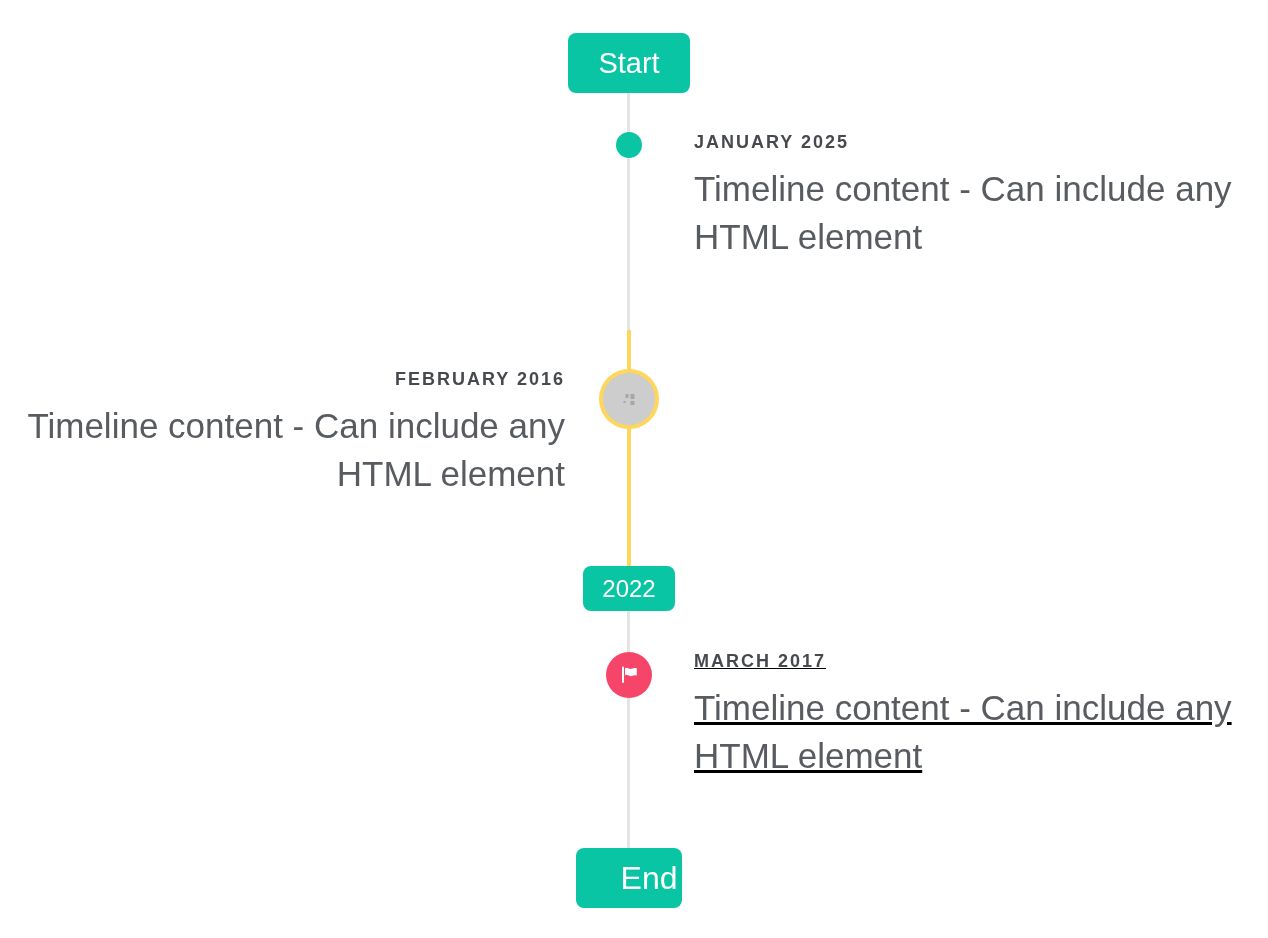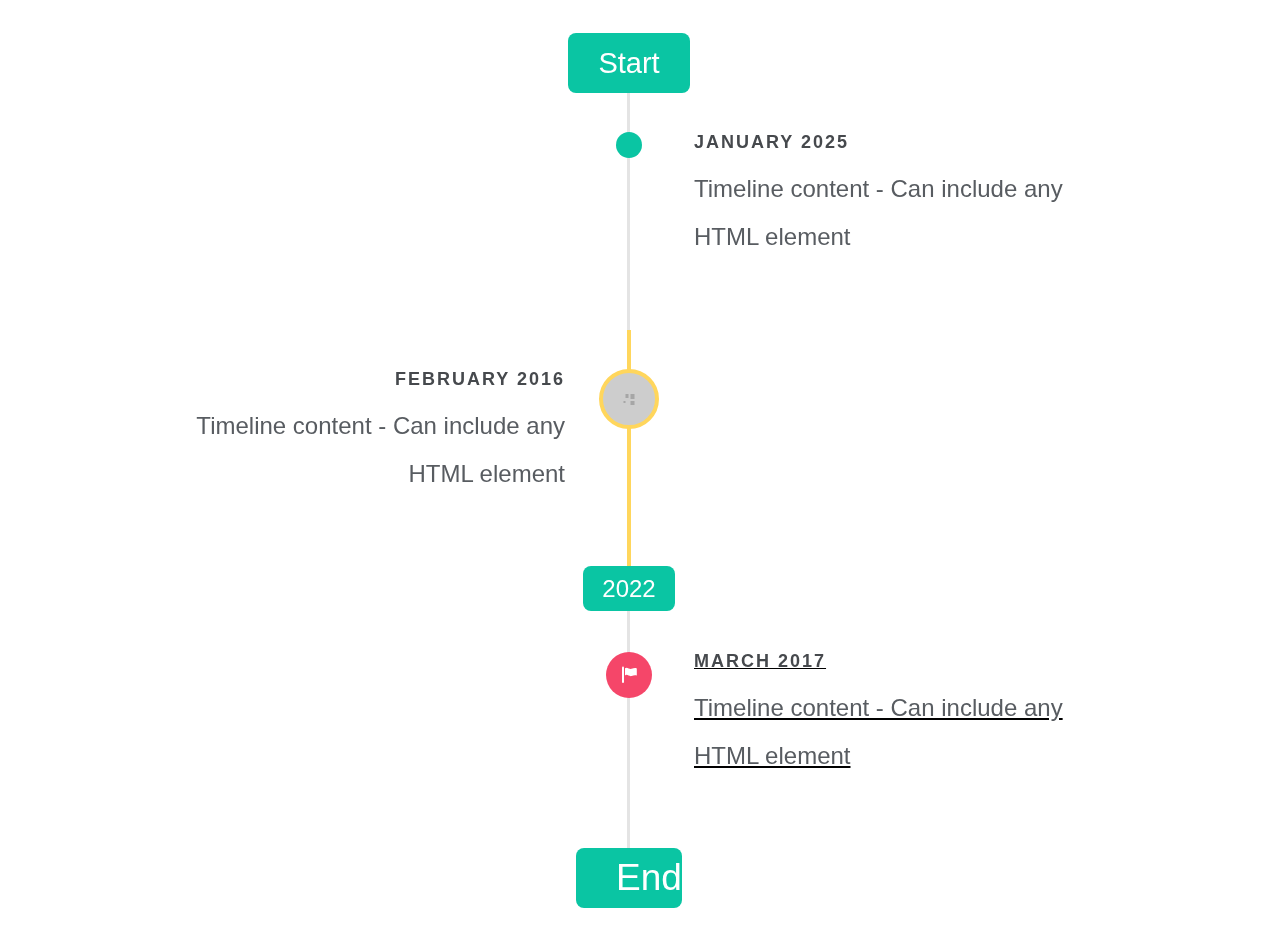--- a/index.html
+++ b/index.html
@@ -26,21 +26,21 @@
     display: flex;
     align-items: center;
     justify-content: center;
     background: #0ac5a3;
     color: #ffffff;
     border-radius: 8px;
     z-index: 3;
   }
   .badge-start { left: 568px; top: 33px;  width: 122px; height: 60px; font-size: 29px; }
   .badge-year  { left: 583px; top: 566px; width: 92px;  height: 45px; font-size: 24px; }
-  .badge-end   { left: 576px; top: 848px; width: 106px; height: 60px; font-size: 37px; padding-left: 40px; }
+  .badge-end   { left: 576px; top: 848px; width: 106px; height: 60px; font-size: 32px; padding-left: 40px; }
 
   
   .marker { position: absolute; border-radius: 50%; z-index: 2; display: flex; align-items: center; justify-content: center; }
   .marker-jan {
     left: 616px; top: 132px; width: 26px; height: 26px;
     background: #0ac5a3;
   }
   .marker-feb {
     left: 599px; top: 369px; width: 60px; height: 60px;
     background: #cdcdcd;
@@ -61,21 +61,21 @@
 
   .item-title {
     font-size: 18px;
     font-weight: 700;
     letter-spacing: 2px;
     line-height: 19px;
     color: #46494d;
   }
   .item-content {
     margin-top: 13px;
-    font-size: 24px;
+    font-size: 35px;
     line-height: 48px;
     color: #585c61;
   }
   .item-content .content-line { display: block; }
 </style>
 </head>
 <body>
 
 <div class="stage">
 

